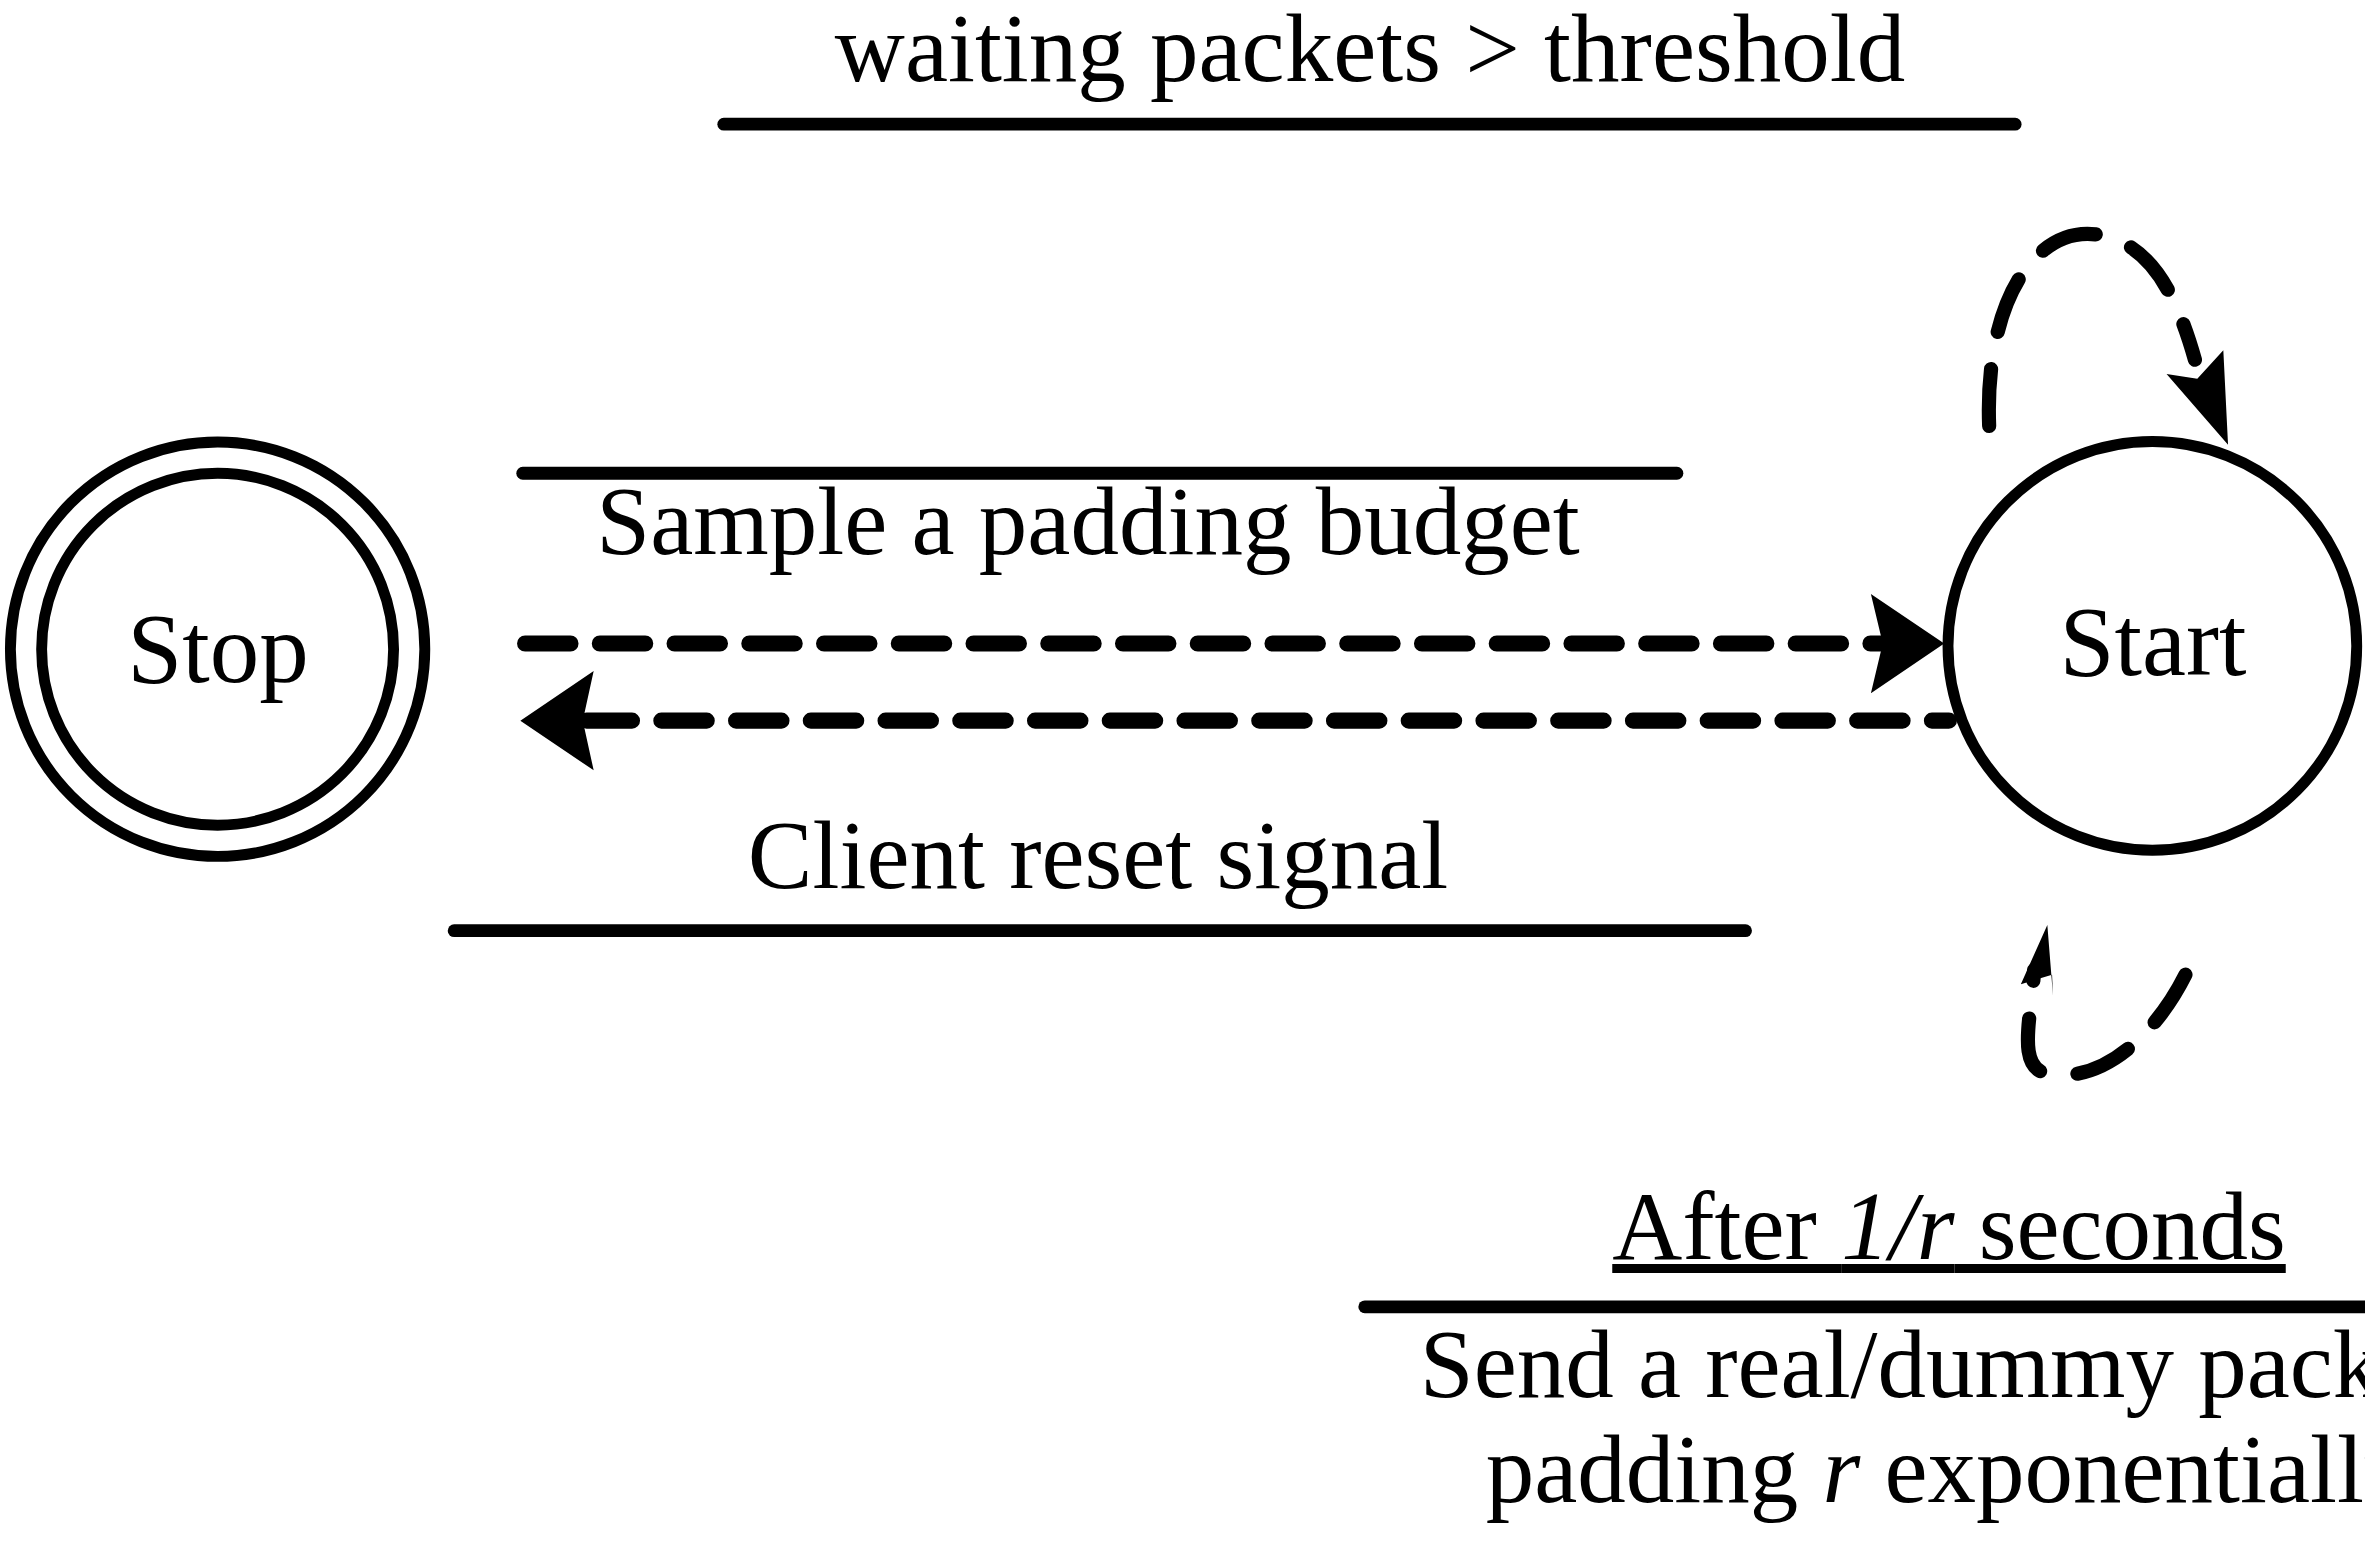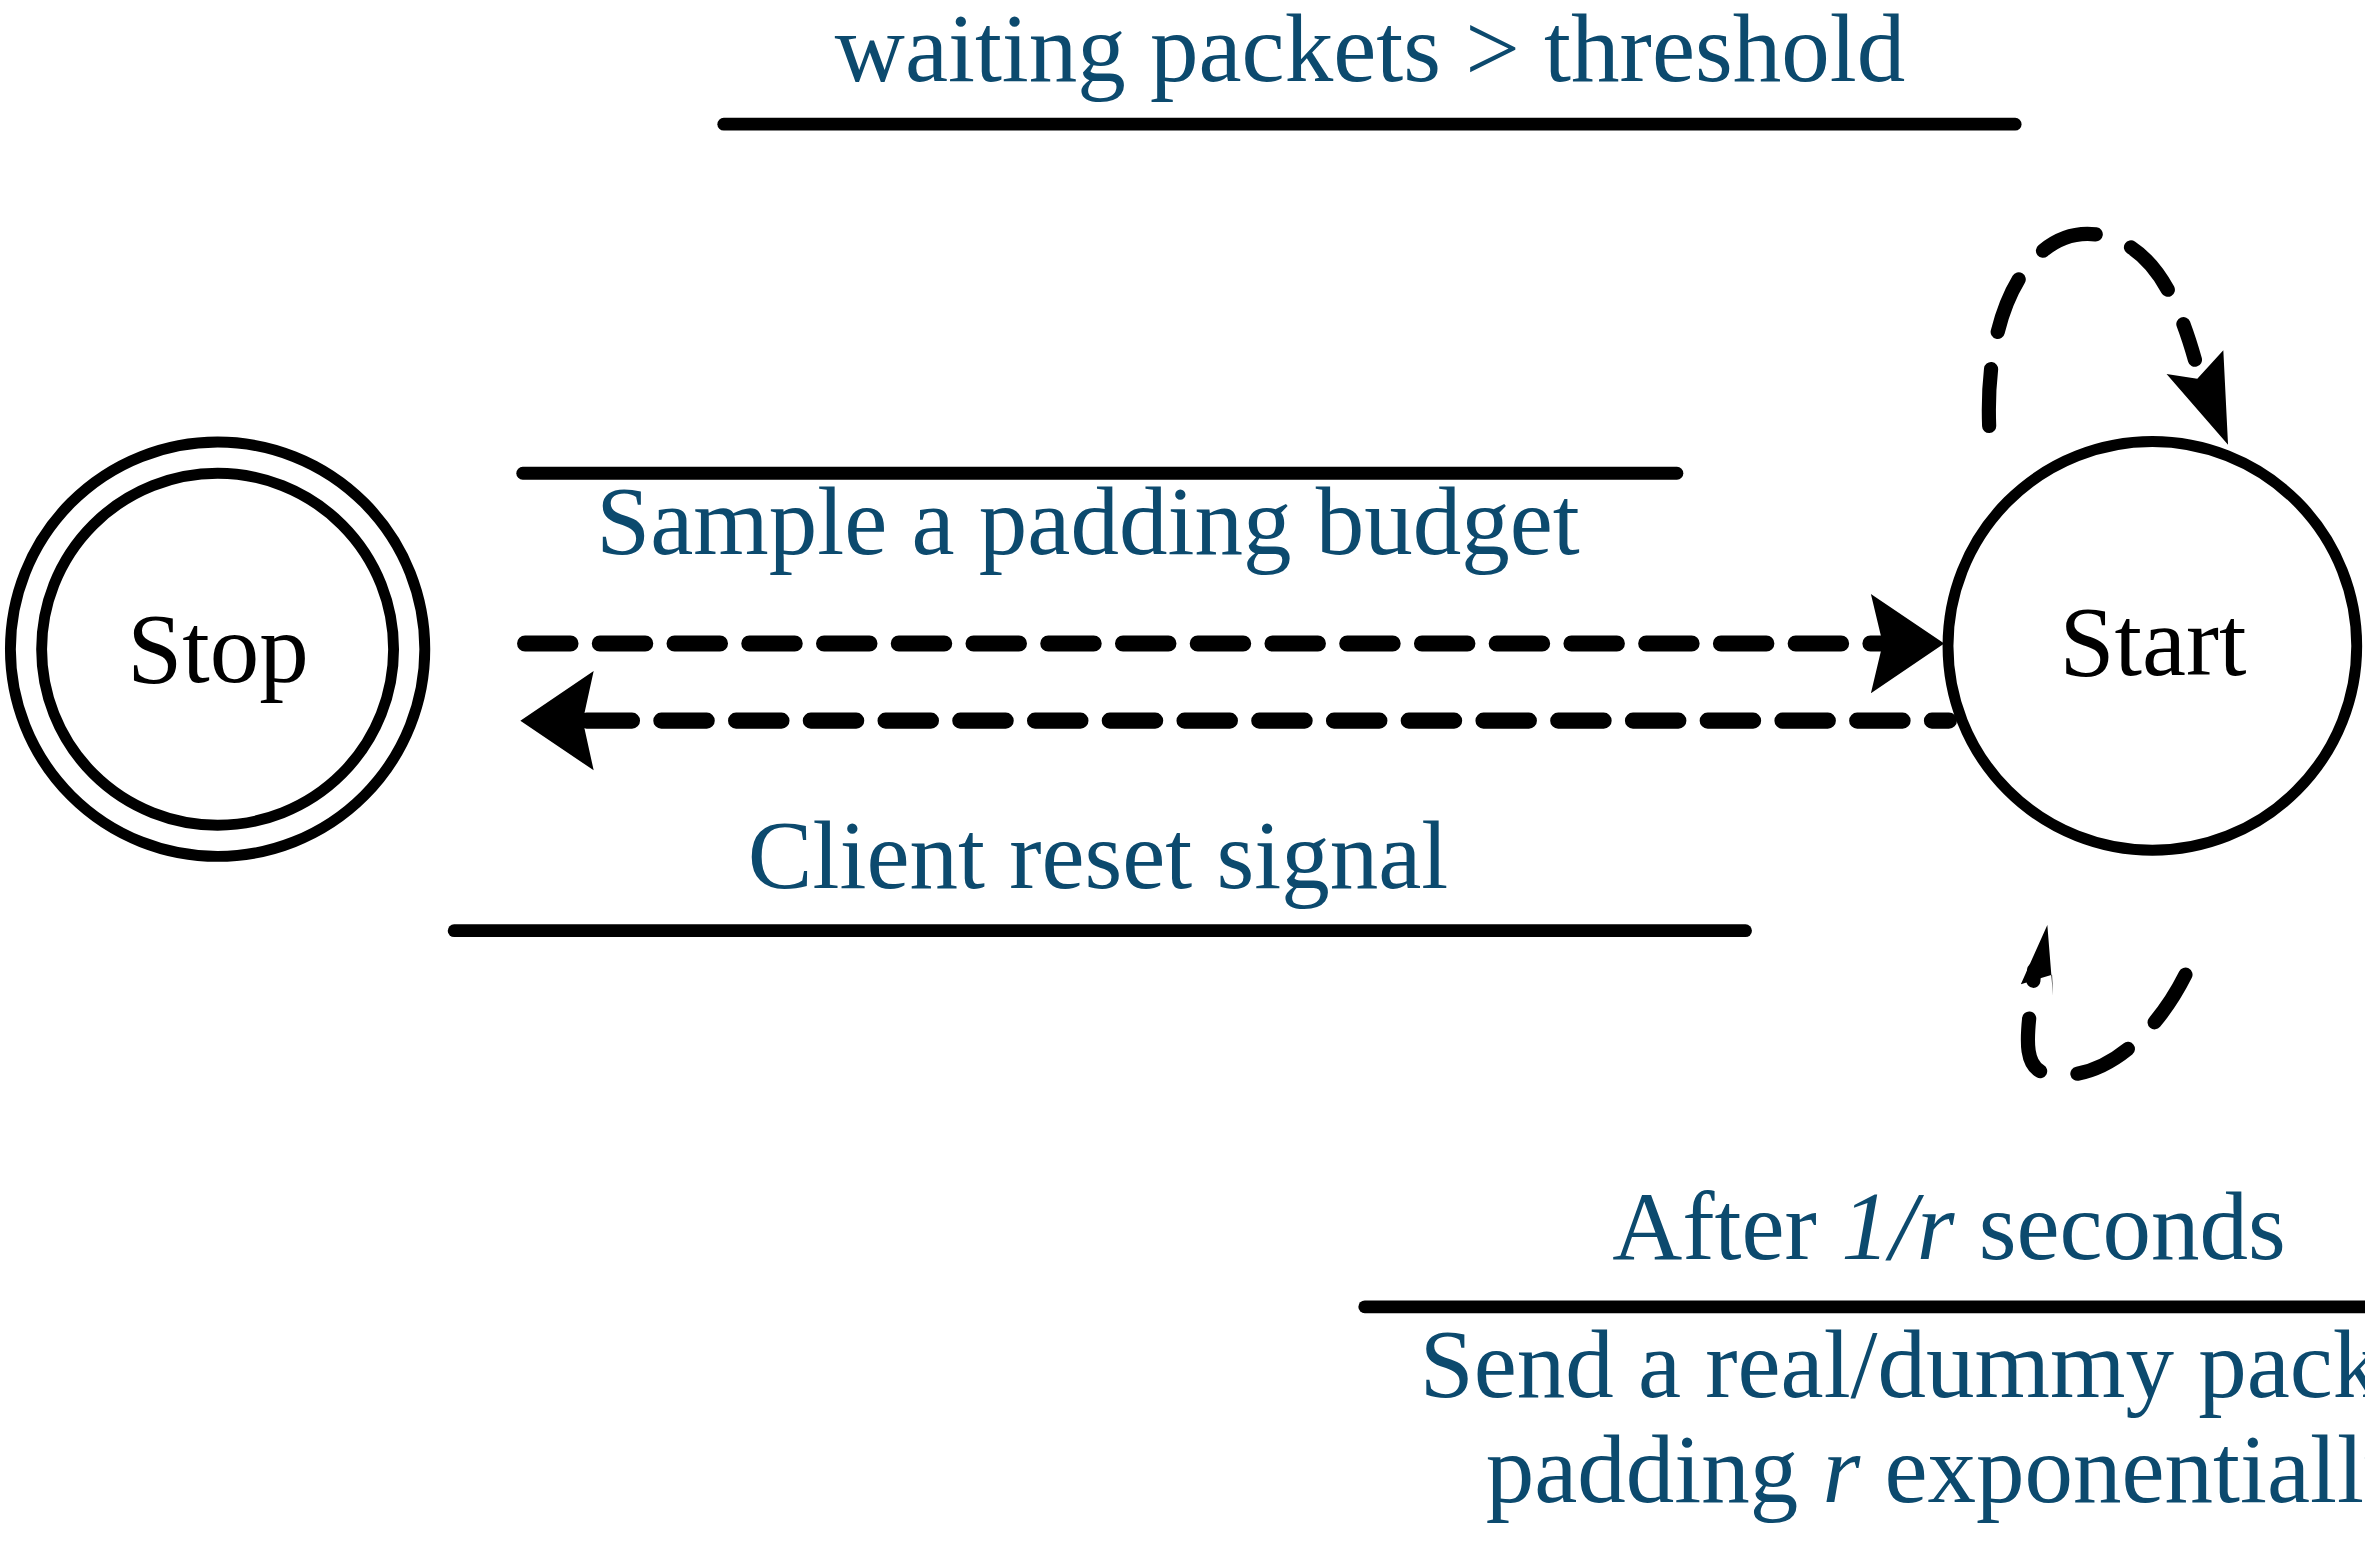--- a/index.html
+++ b/index.html
@@ -26,39 +26,39 @@
     width: 2536px;
     height: 1561px;
   }
 
   
   .txt {
     position: absolute;
     white-space: nowrap;
     line-height: 1.02;
     font-family: "Liberation Serif", "DejaVu Serif", serif;
-    color: #0c4a6e;
+    color: #000000;
     font-weight: 400;
   }
   .center {
     text-align: center;
     transform: translateX(-50%);
   }
   .it { font-style: italic; }
 
   .lbl-top-num     { font-size: 97px; left: 1370px; top: 0px; }
   .lbl-top-den     { font-size: 97px; left: 1370px; top: 123px; }
 
   .lbl-start-num   { font-size: 97px; left: 1088px; top: 350px; }
   .lbl-start-den   { font-size: 97px; left: 1088px; top: 473px; }
 
   .lbl-stop-num    { font-size: 97px; left: 1098px; top: 807px; }
   .lbl-stop-den    { font-size: 97px; left: 1098px; top: 930px; }
 
-  .lbl-loop-num    { font-size: 97px; left: 1949px; top: 1178px; }
+  .lbl-loop-num    { font-size: 97px; left: 1949px; top: 1178px; text-decoration: underline; }
   .lbl-loop-den    { font-size: 97px; left: 1949px; top: 1313px;
                      line-height: 1.08; }
 
   .node-label {
     position: absolute;
     font-size: 99px;
     text-align: center;
     transform: translate(-50%, -50%);
     white-space: nowrap;
   }

